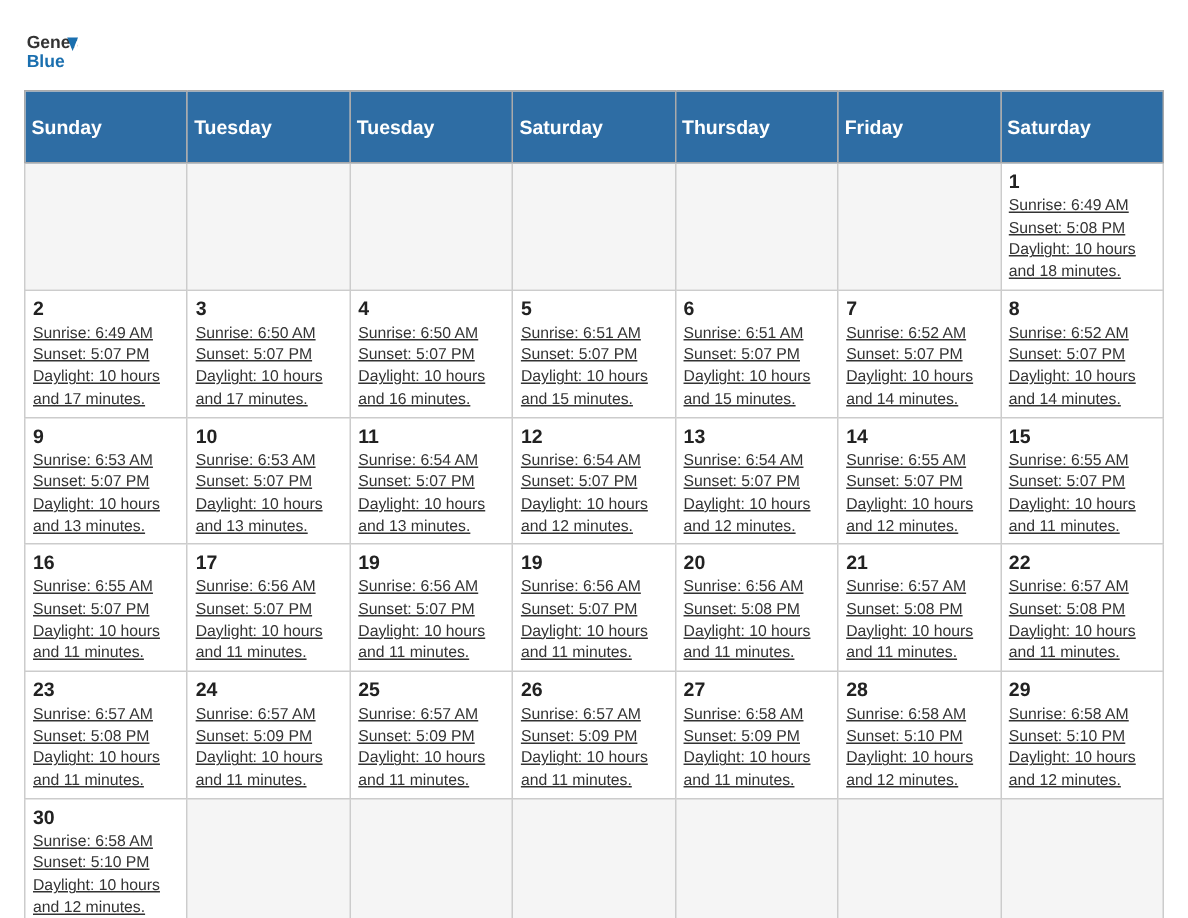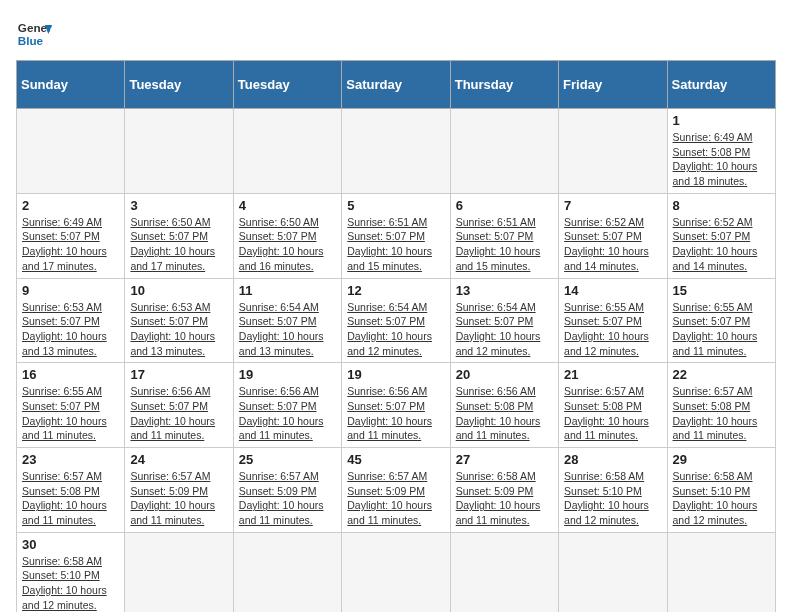--- a/index.html
+++ b/index.html
@@ -292,21 +292,21 @@
 and 11 minutes.</div>
         </td>
         <td>
           <span class="day-number">25</span>
           <div class="day-info" style="white-space: pre-line;">Sunrise: 6:57 AM
 Sunset: 5:09 PM
 Daylight: 10 hours
 and 11 minutes.</div>
         </td>
         <td>
-          <span class="day-number">45</span>
+          <span class="day-number">26</span>
           <div class="day-info" style="white-space: pre-line;">Sunrise: 6:57 AM
 Sunset: 5:09 PM
 Daylight: 10 hours
 and 11 minutes.</div>
         </td>
         <td>
           <span class="day-number">27</span>
           <div class="day-info" style="white-space: pre-line;">Sunrise: 6:58 AM
 Sunset: 5:09 PM
 Daylight: 10 hours

